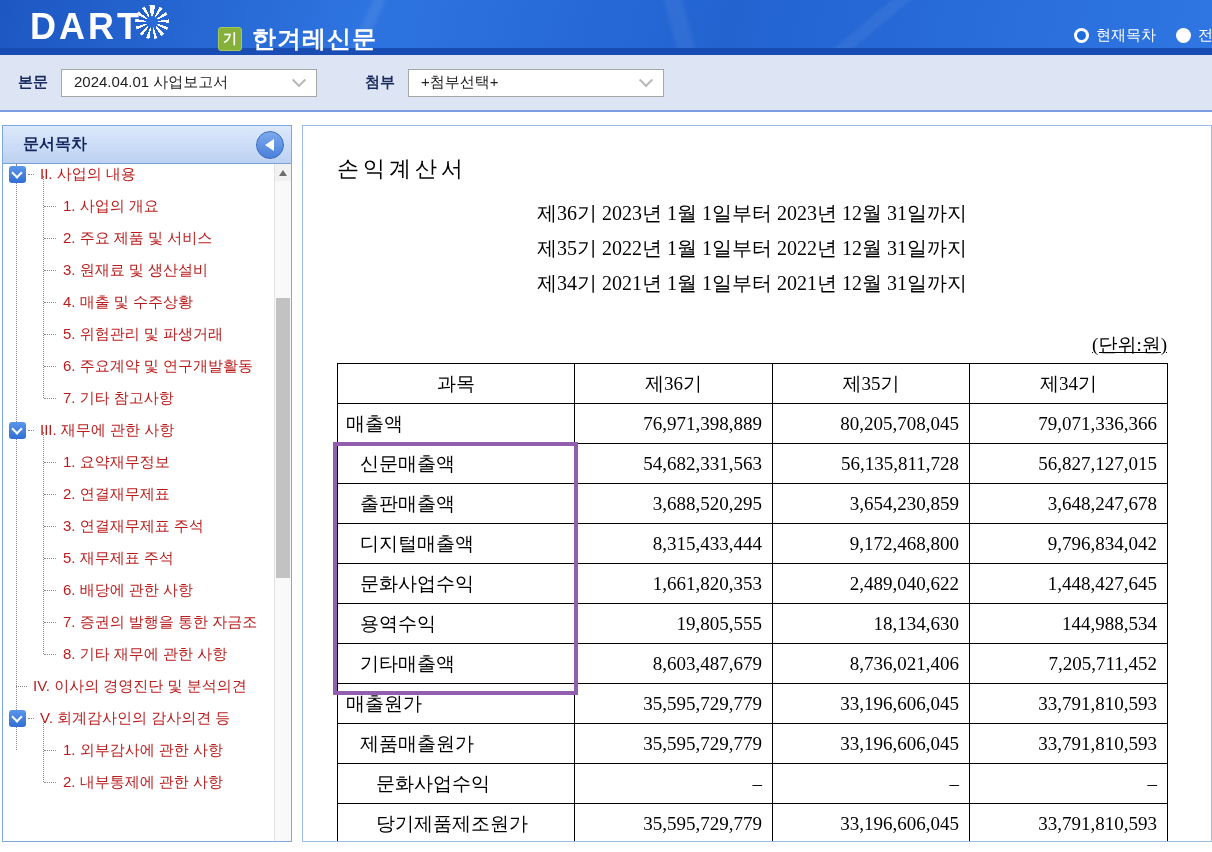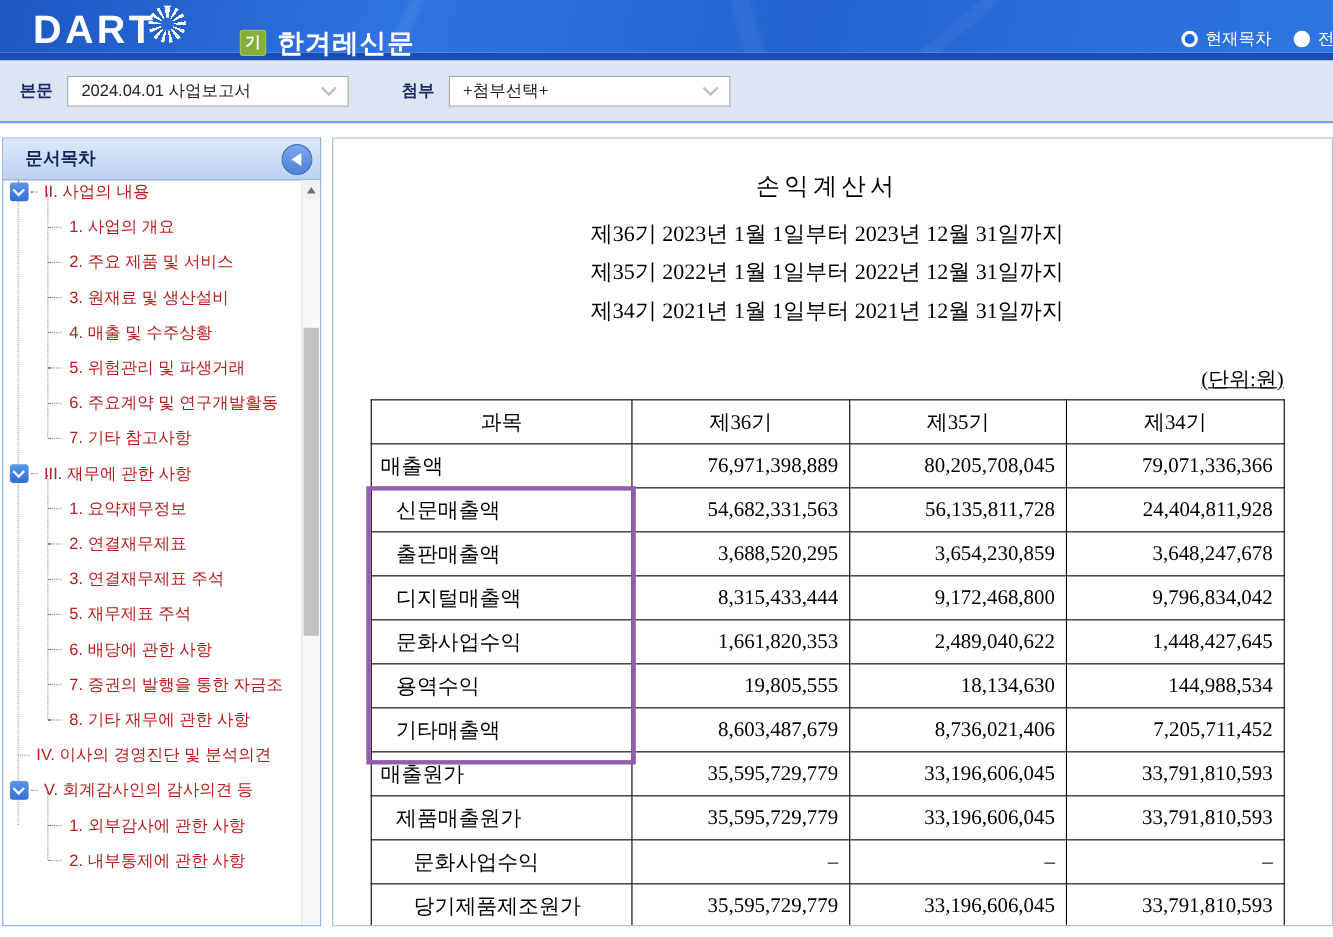--- a/index.html
+++ b/index.html
@@ -70,21 +70,21 @@
   .vscroll{position:absolute;right:0;top:38px;bottom:0;width:17px;background:#f9f9f9;border-left:1px solid #e2e2e2;}
   .vs-up{height:17px;position:relative;background:#f1f1f1;cursor:pointer;}
   .vs-up::after{content:"";position:absolute;left:4px;top:6px;
     border-left:4px solid transparent;border-right:4px solid transparent;border-bottom:6px solid #6e6e6e;}
   .vs-thumb{position:absolute;left:1px;right:1px;top:134px;height:280px;background:#c2c2c2;cursor:pointer;}
 
   
   .doc{flex:1;height:100%;border:1px solid #9cbce4;margin-left:10px;background:#fff;
     position:relative;padding:16px 0 0 34px;overflow:hidden;
     font-family:"Liberation Serif","DejaVu Serif",serif;color:#000;}
-  .doc-title{font-size:22px;font-weight:normal;text-align:center;width:830px;letter-spacing:4px;margin-top:12px;}
+  .doc-title{font-size:22px;font-weight:normal;text-align:left;width:830px;letter-spacing:4px;margin-top:12px;}
   .periods{margin-top:12px;width:830px;}
   .period{font-size:20px;text-align:center;line-height:35px;white-space:nowrap;}
   .unit{width:830px;text-align:right;font-size:19px;margin-top:31px;text-decoration:underline;}
   .table-wrap{position:relative;display:inline-block;margin-top:5px;}
   table{border-collapse:collapse;table-layout:fixed;}
   th,td{border:1px solid #000;height:40px;font-weight:normal;font-size:19px;overflow:hidden;white-space:nowrap;}
   th{text-align:center;}
   td.lab.i0{padding-left:8px;} td.lab.i1{padding-left:22px;} td.lab.i2{padding-left:38px;}
   td.num{text-align:right;padding-right:10px;}
   .purple-box{position:absolute;top:79px;left:-4px;width:245px;height:253px;
@@ -252,21 +252,21 @@
             <tr>
               <td class="lab i0">매출액</td>
               <td class="num">76,971,398,889</td>
               <td class="num">80,205,708,045</td>
               <td class="num">79,071,336,366</td>
             </tr>
             <tr>
               <td class="lab i1">신문매출액</td>
               <td class="num">54,682,331,563</td>
               <td class="num">56,135,811,728</td>
-              <td class="num">24,404,811,928</td>
+              <td class="num">56,827,127,015</td>
             </tr>
             <tr>
               <td class="lab i1">출판매출액</td>
               <td class="num">3,688,520,295</td>
               <td class="num">3,654,230,859</td>
               <td class="num">3,648,247,678</td>
             </tr>
             <tr>
               <td class="lab i1">디지털매출액</td>
               <td class="num">8,315,433,444</td>

